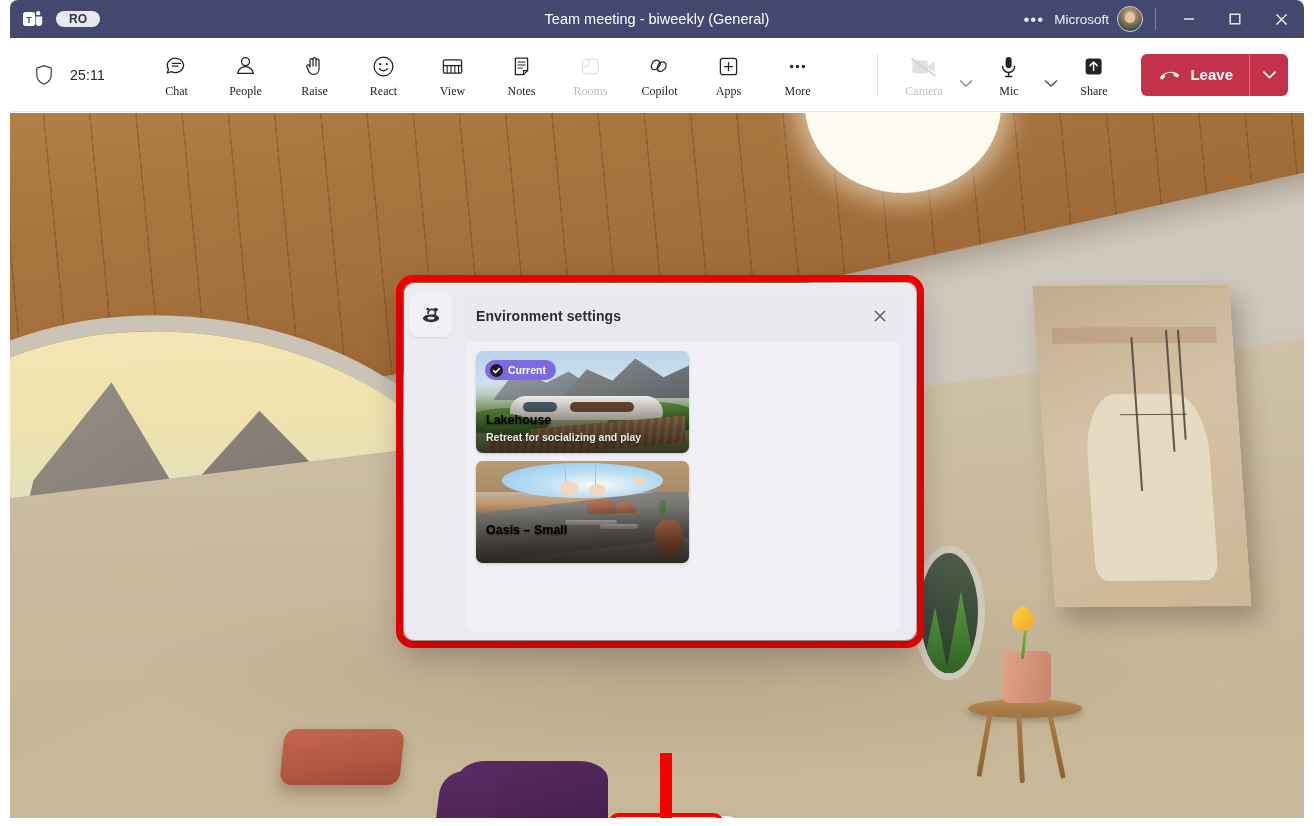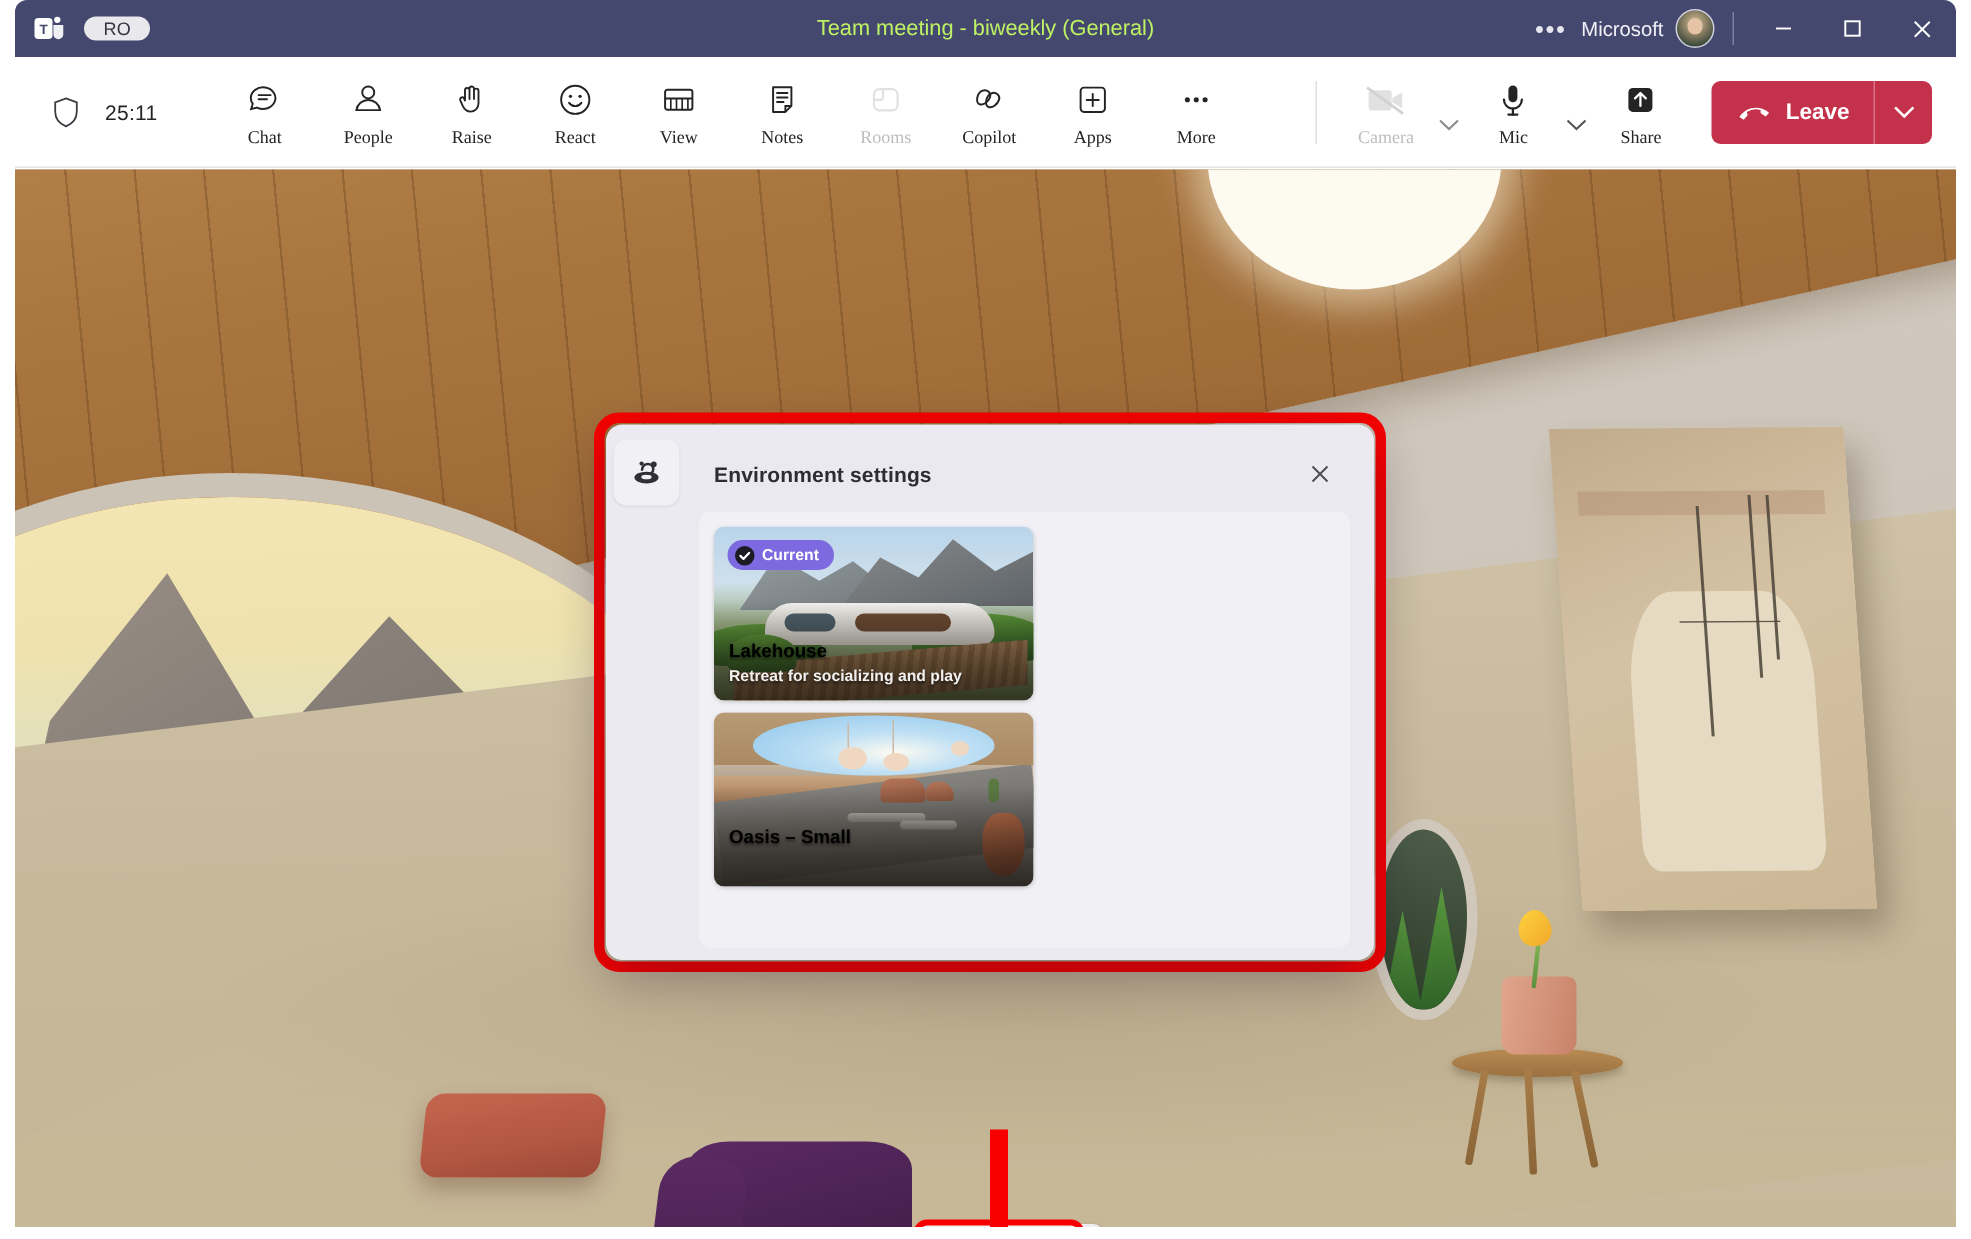--- a/index.html
+++ b/index.html
@@ -25,27 +25,27 @@
     color: #fff;
   }
   .tb-left { display: flex; align-items: center; gap: 12px; padding-left: 12px; }
   .teams-logo {
     width: 22px; height: 22px; position: relative;
     display: flex; align-items: center; justify-content: center;
   }
   .teams-logo svg { display:block; }
   .user-pill {
     background: #e8e8ed; color: #33343f;
-    font-size: 12px; font-weight: 400;
+    font-size: 12px; font-weight: 700;
     border-radius: 12px; padding: 1px 13px;
     letter-spacing: .2px;
   }
   .tb-title {
     position: absolute; left: 0; right: 0; text-align: center;
-    font-size: 14.5px; font-weight: 400; color: #bef264;
+    font-size: 14.5px; font-weight: 400; color: #ffffff;
     pointer-events: none;
   }
   .tb-right {
     margin-left: auto; display: flex; align-items: center; height: 100%;
   }
   .tb-dots {
     font-size: 17px; letter-spacing: 1px; color: #e6e6ee;
     padding: 0 10px; line-height: 1;
   }
   .tb-org { font-size: 13.5px; color: #f0f0f6; padding-right: 8px; }
@@ -303,21 +303,21 @@
     padding: 0 14px 0 18px;
   }
   .dlg-title { font-size: 14px; font-weight: 700; color: #2d2c33; letter-spacing:.1px; }
   .dlg-close { margin-left:auto; width:28px; height:28px; display:flex; align-items:center; justify-content:center; color:#4a4954; }
   .dlg-body {
     flex:1; margin: 0 8px; background:#f1f0f5; border-radius: 8px;
     padding: 10px; display:flex; flex-wrap:wrap; align-content:flex-start; gap: 8px;
     overflow:hidden;
   }
   .env-card {
-    width: 213px; height: 116px; border-radius: 7px; position:relative;
+    width: 213px; height: 102px; border-radius: 7px; position:relative;
     overflow:hidden; cursor:pointer;
     box-shadow: 0 1px 3px rgba(0,0,0,.18);
   }
   .env-card .scrim {
     position:absolute; left:0; right:0; bottom:0; height:58%;
     background: linear-gradient(180deg, rgba(20,14,8,0) 0%, rgba(20,14,8,.55) 70%, rgba(20,14,8,.72) 100%);
   }
   .env-name {
     position:absolute; left:10px; bottom:26px; color:#000000;
     font-size: 12.5px; font-weight: 700; text-shadow: 0 1px 2px rgba(0,0,0,.6);

